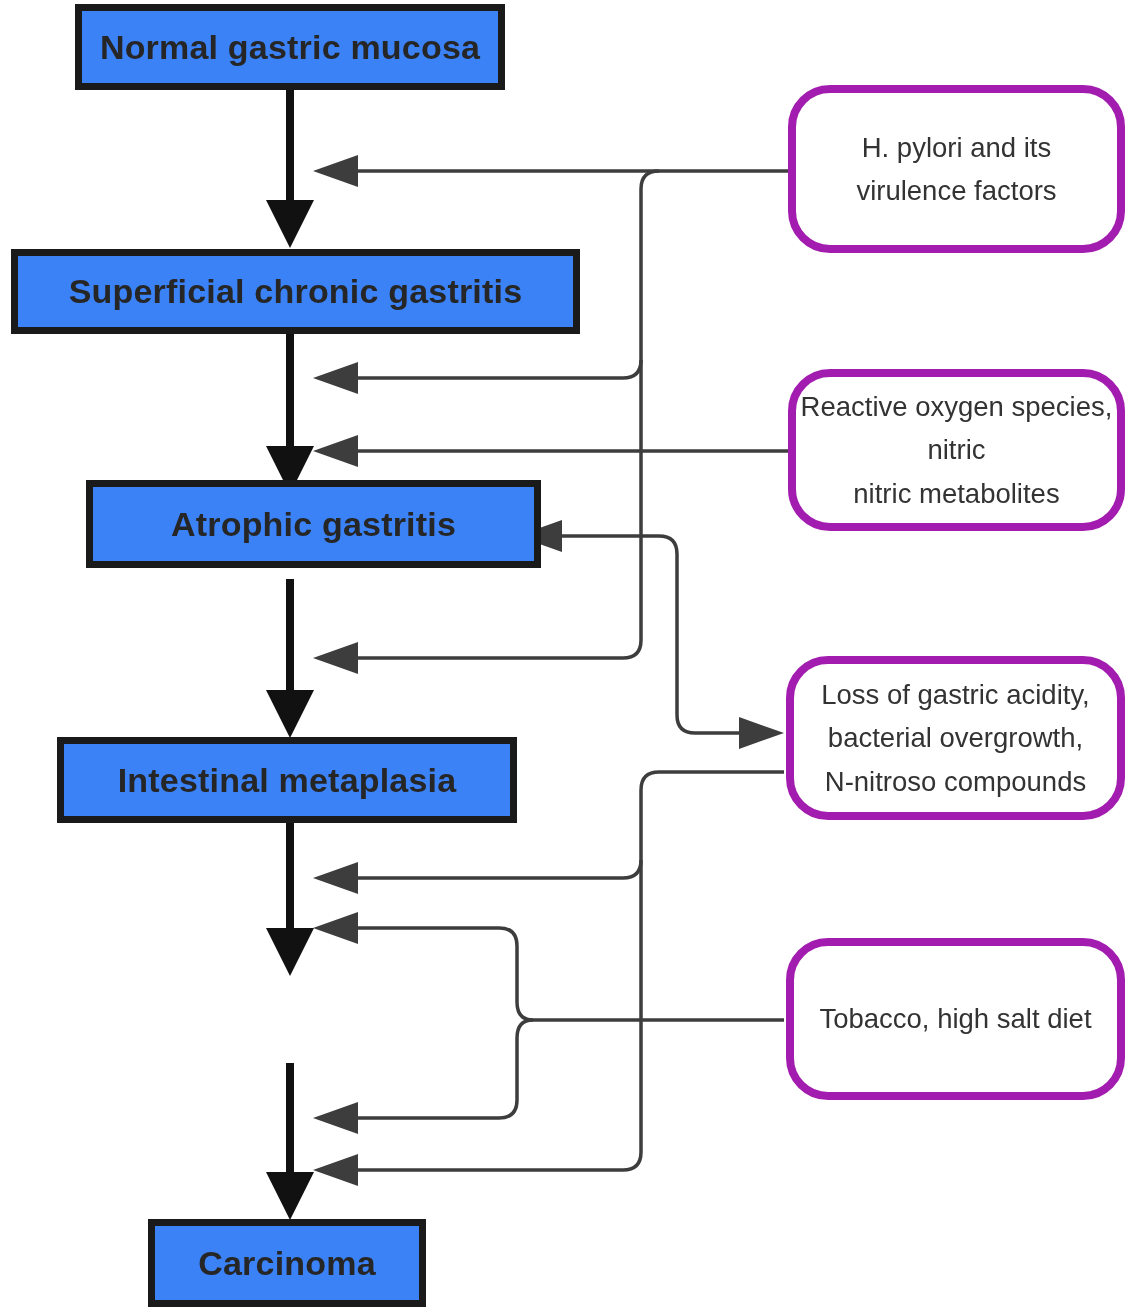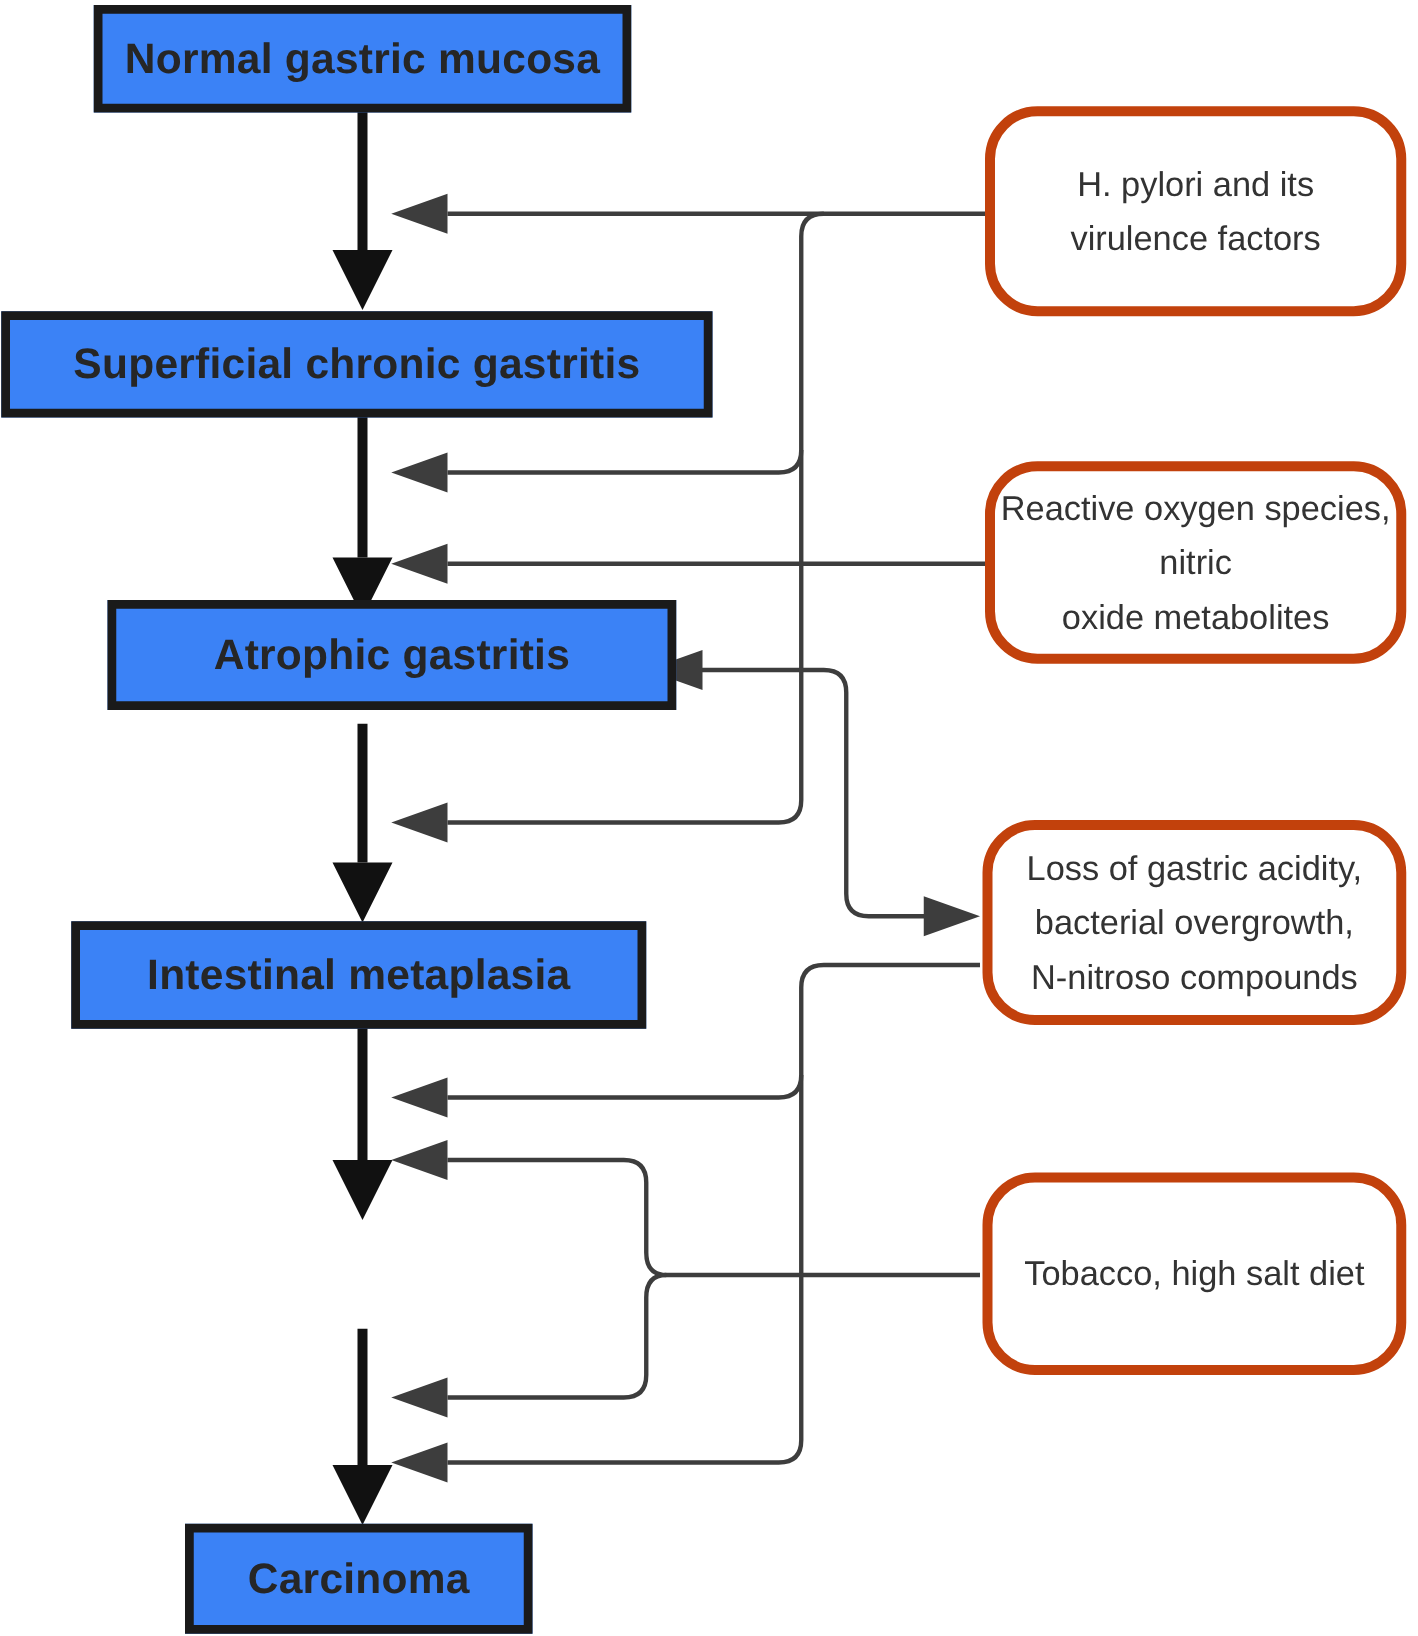--- a/index.html
+++ b/index.html
@@ -23,32 +23,32 @@
     font-weight:bold;
     font-size:34px;
     color:#262626;
     white-space:nowrap;
     letter-spacing:0.2px;
   }
   .factor {
     position:absolute;
     box-sizing:border-box;
     background:#ffffff;
-    border:8px solid #c2410c;
+    border:8px solid #a21caf;
     border-radius:42px;
     display:flex; flex-direction:column; align-items:center; justify-content:center;
     font-size:27.5px;
     color:#333333;
     line-height:1.58;
     text-align:center;
   }
   .factor-line { white-space:nowrap; }
   
   .node-normal      { left:75px;  top:4px;    width:430px; height:86px; }
-  .node-superficial { left:1px;   top:249px;  width:569px; height:85px; }
+  .node-superficial { left:11px;   top:249px;  width:569px; height:85px; }
   .node-atrophic    { left:60px;  top:480px;  width:455px; height:88px;margin-left:26px; }
   .node-intestinal  { left:57px;  top:737px;  width:460px; height:86px; }
   .node-dysplasia   { left:160px; top:975px;  width:254px; height:90px; }
   .node-carcinoma   { left:148px; top:1219px; width:278px; height:88px; }
   
   .factor-hpylori  { left:788px; top:85px;  width:337px; height:168px; }
   .factor-ros      { left:788px; top:369px; width:337px; height:162px; }
   .factor-acidloss { left:786px; top:656px; width:339px; height:164px; }
   .factor-tobacco  { left:786px; top:938px; width:339px; height:162px; }
 </style>
@@ -139,21 +139,21 @@
     <span>Carcinoma</span>
   </div>
 
   <div class="factor factor-hpylori">
     <div class="factor-line">H. pylori and its</div>
     <div class="factor-line">virulence factors</div>
   </div>
   <div class="factor factor-ros">
     <div class="factor-line">Reactive oxygen species,</div>
     <div class="factor-line">nitric</div>
-    <div class="factor-line">oxide metabolites</div>
+    <div class="factor-line">nitric metabolites</div>
   </div>
   <div class="factor factor-acidloss">
     <div class="factor-line">Loss of gastric acidity,</div>
     <div class="factor-line">bacterial overgrowth,</div>
     <div class="factor-line">N-nitroso compounds</div>
   </div>
   <div class="factor factor-tobacco">
     <div class="factor-line">Tobacco, high salt diet</div>
   </div>
 

